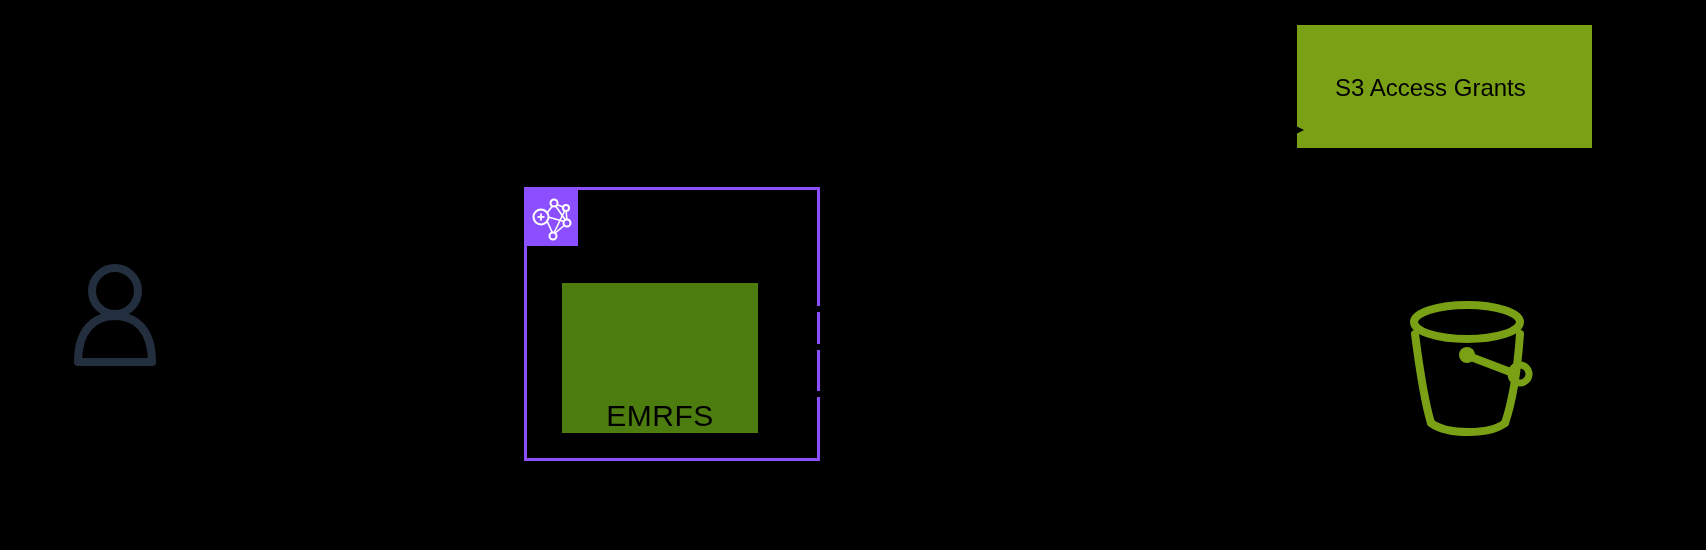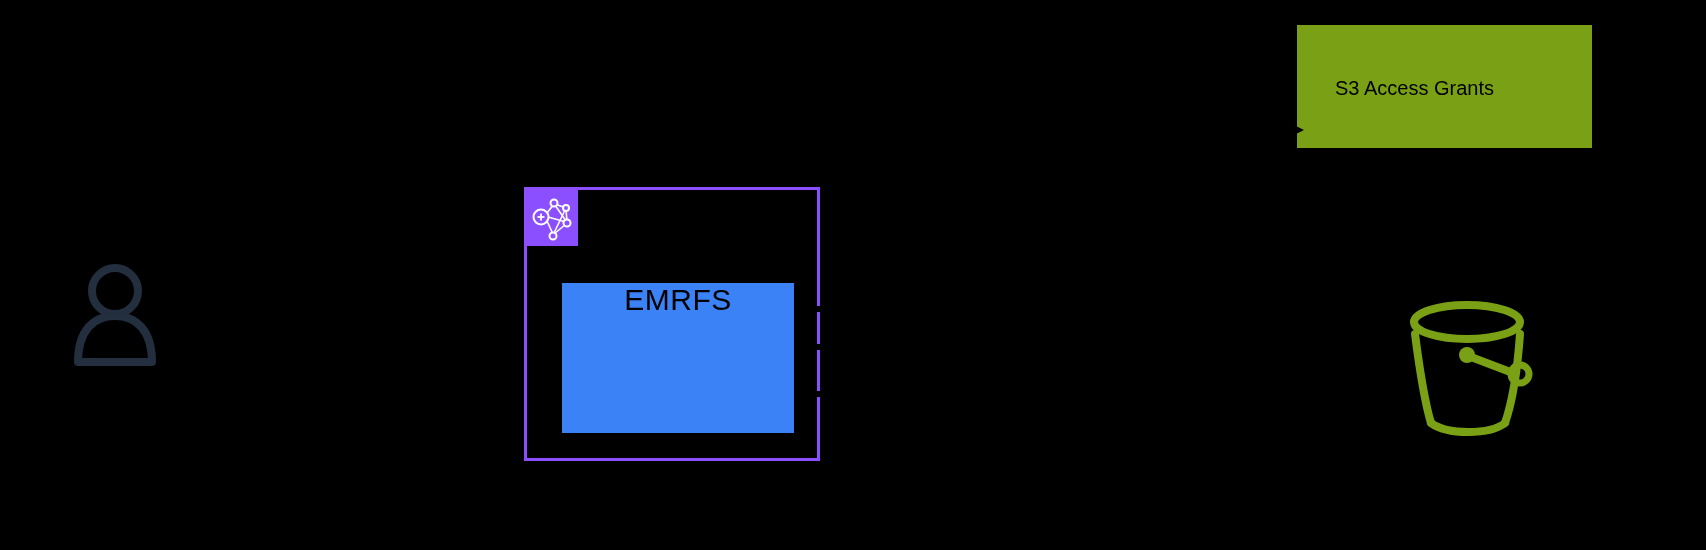--- a/index.html
+++ b/index.html
@@ -27,38 +27,38 @@
   .border-gap{
     width:9px;height:6px;background:#000000;
     left:813px;
   }
   #gap-1{top:306px;}
   #gap-2{top:344px;}
   #gap-3{top:391px;}
 
   
   #emrfs-box{
-    left:562px;top:283px;width:232px;height:150px;
-    background:#3b82f6;
-    display:flex;align-items:flex-start;justify-content:center;
+    left:562px;top:283px;width:196px;height:150px;
+    background:#4d7c0f;
+    display:flex;align-items:flex-end;justify-content:center;
   }
   #emrfs-box .label{
     color:#000000;font-size:30px;line-height:34px;font-weight:400;
     letter-spacing:0.5px;
   }
 
   
   #sag-box{
     left:1297px;top:25px;width:295px;height:123px;
     background:#7AA116;
     box-sizing:border-box;
     padding:46px 20px 0 38px;
   }
   #sag-box .label{
-    color:#000000;font-size:20px;line-height:34px;font-weight:400;
+    color:#000000;font-size:24px;line-height:34px;font-weight:400;
     width:210px;
   }
 
   
   #sag-arrowhead{left:1288px;top:120px;width:20px;height:20px;}
 
   
   #user-icon{left:70px;top:258px;width:90px;height:110px;}
   #bucket-icon{left:1395px;top:290px;width:150px;height:160px;}
   #emr-glyph{left:524px;top:187px;width:54px;height:59px;}

